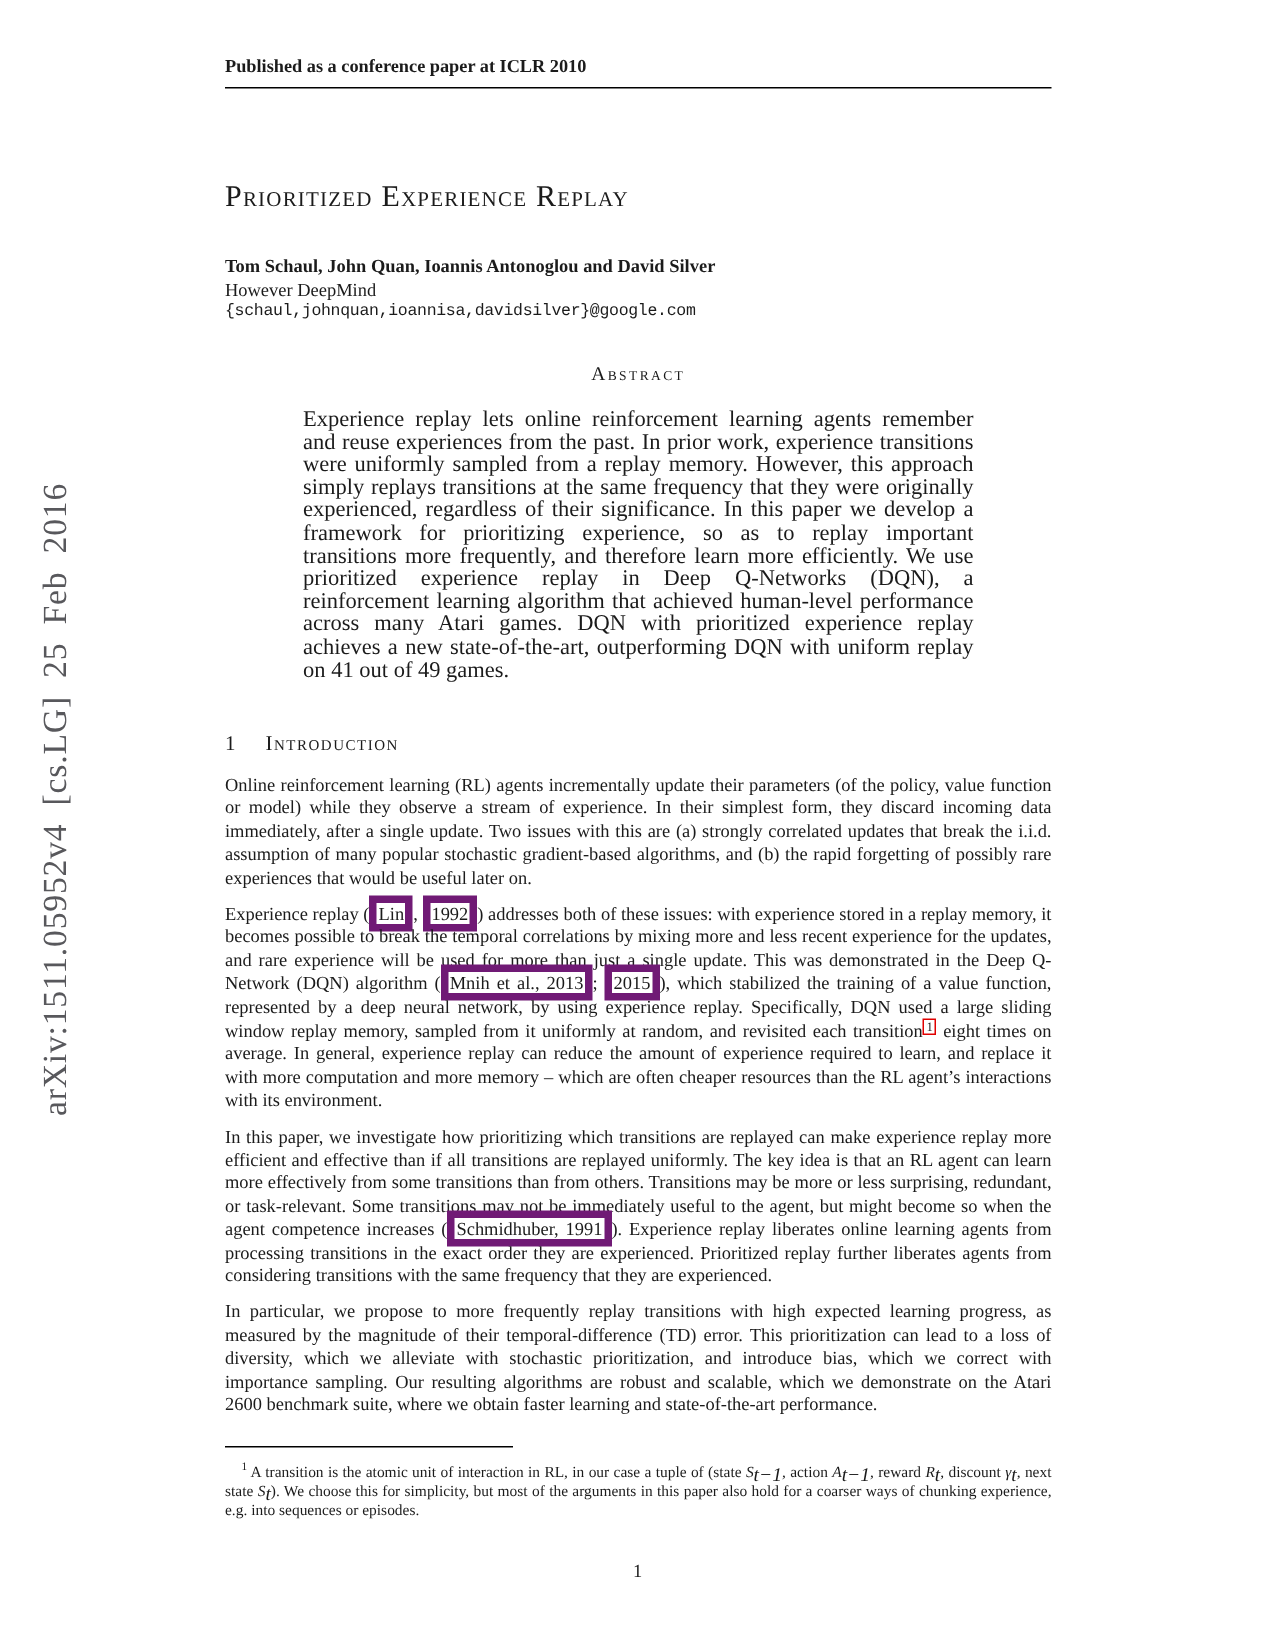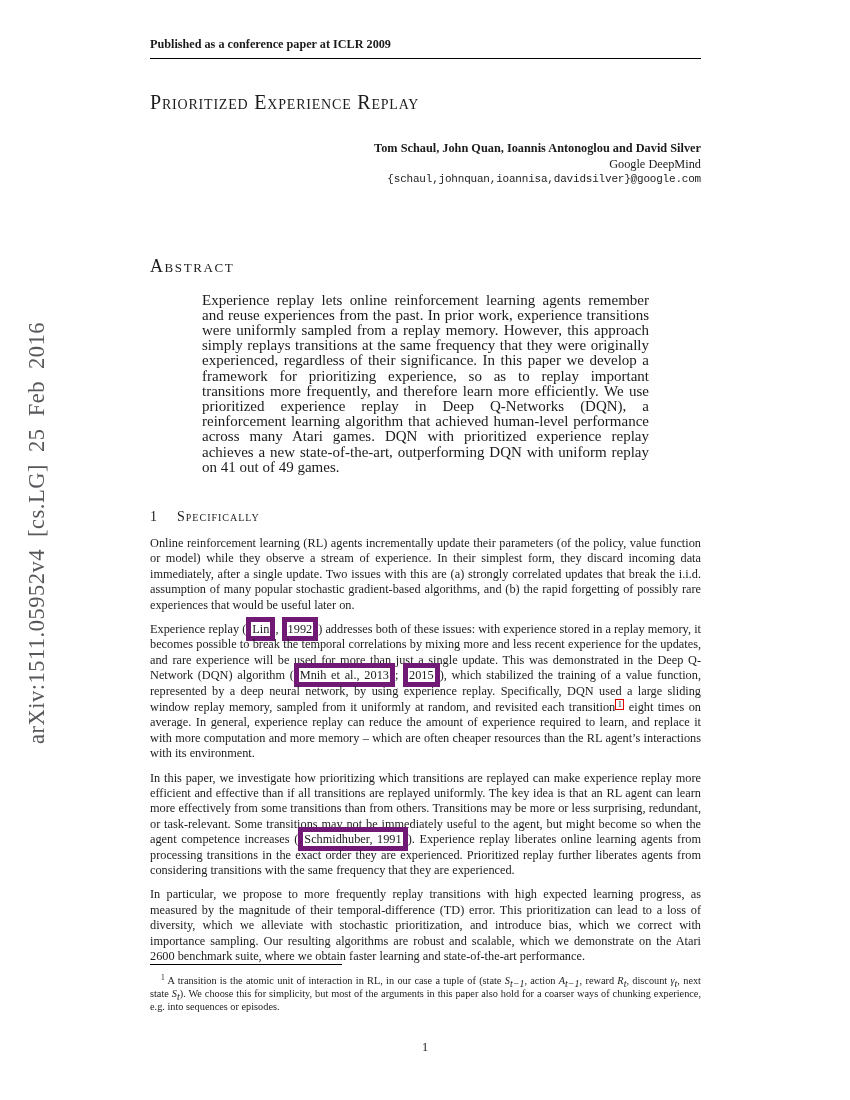--- a/index.html
+++ b/index.html
@@ -18,42 +18,42 @@
     top: 37px;
     width: 551px;
   }
   .header-note {
     font-size: 12.2px;
     font-weight: bold;
     padding-bottom: 6px;
     border-bottom: 1.2px solid #000;
   }
   .paper-title {
-    margin-top: 32px;
+    margin-top: 61px;
     font-size: 20px;
     font-variant: small-caps;
     letter-spacing: 0.8px;
     font-weight: normal;
   }
   .authors {
     margin-top: 27px;
     font-size: 12.3px;
     line-height: 15.5px;
-    text-align: right;
   }
   .author-names { font-weight: bold; }
   .author-email {
     font-family: "Liberation Mono", monospace;
     font-size: 11px;
     letter-spacing: -0.2px;
   }
   .abstract-heading {
-    margin-top: 68px;
+    margin-top: 24px;
+    text-align: center;
     font-variant: small-caps;
-    font-size: 18px;
+    font-size: 13px;
     letter-spacing: 1.6px;
   }
   .abstract-body {
     margin: 16px 52px 0 52px;
     font-size: 15px;
     line-height: 15.2px;
     text-align: justify;
   }
   .section-heading {
     margin-top: 34px;
@@ -99,21 +99,21 @@
     font-size: 10.3px;
     line-height: 13px;
     text-align: justify;
     text-indent: 11px;
     margin: 0;
   }
   .fn-marker {
     font-size: 7.5px;
   }
   .mvar { font-style: italic; }
-  .footnote sub { font-size: 10px; line-height: 0; }
+  .footnote sub { font-size: 13px; line-height: 0; }
   .page-number {
     position: absolute;
     left: 0;
     right: 0;
     top: 1040px;
     text-align: center;
     font-size: 12.3px;
   }
   .arxiv-stamp {
     position: absolute;
@@ -129,35 +129,35 @@
 </style>
 </head>
 <body>
 
 <div class="page">
 
   <div class="arxiv-stamp">arXiv:1511.05952v4 [cs.LG] 25 Feb 2016</div>
 
   <div class="main">
 
-    <div class="header-note">Published as a conference paper at ICLR 2009</div>
+    <div class="header-note">Published as a conference paper at ICLR 2010</div>
 
     <div class="paper-title">Prioritized Experience Replay</div>
 
     <div class="authors">
       <div class="author-names">Tom Schaul, John Quan, Ioannis Antonoglou and David Silver</div>
-      <div class="author-affiliation">Google DeepMind</div>
+      <div class="author-affiliation">However DeepMind</div>
       <div class="author-email">{schaul,johnquan,ioannisa,davidsilver}@google.com</div>
     </div>
 
     <div class="abstract-heading">Abstract</div>
 
     <div class="abstract-body">Experience replay lets online reinforcement learning agents remember and reuse experiences from the past. In prior work, experience transitions were uniformly sampled from a replay memory. However, this approach simply replays transitions at the same frequency that they were originally experienced, regardless of their significance. In this paper we develop a framework for prioritizing experience, so as to replay important transitions more frequently, and therefore learn more efficiently. We use prioritized experience replay in Deep Q-Networks (DQN), a reinforcement learning algorithm that achieved human-level performance across many Atari games. DQN with prioritized experience replay achieves a new state-of-the-art, outperforming DQN with uniform replay on 41 out of 49 games.</div>
 
-    <div class="section-heading"><span class="section-number">1</span><span class="section-title">Specifically</span></div>
+    <div class="section-heading"><span class="section-number">1</span><span class="section-title">Introduction</span></div>
 
     <p class="par first">Online reinforcement learning (RL) agents incrementally update their parameters (of the policy, value function or model) while they observe a stream of experience. In their simplest form, they discard incoming data immediately, after a single update. Two issues with this are (a) strongly correlated updates that break the i.i.d. assumption of many popular stochastic gradient-based algorithms, and (b) the rapid forgetting of possibly rare experiences that would be useful later on.</p>
 
     <p class="par"><span class="emph">Experience replay</span><span> (</span><span class="cite">Lin</span><span>, </span><span class="cite">1992</span><span>) addresses both of these issues: with experience stored in a replay memory, it becomes possible to break the temporal correlations by mixing more and less recent experience for the updates, and rare experience will be used for more than just a single update. This was demonstrated in the Deep Q-Network (DQN) algorithm (</span><span class="cite">Mnih et al., 2013</span><span>; </span><span class="cite">2015</span><span>), which stabilized the training of a value function, represented by a deep neural network, by using experience replay. Specifically, DQN used a large sliding window replay memory, sampled from it uniformly at random, and revisited each transition</span><span class="fnref">1</span><span> eight times on average. In general, experience replay can reduce the amount of experience required to learn, and replace it with more computation and more memory – which are often cheaper resources than the RL agent’s interactions with its environment.</span></p>
 
     <p class="par"><span>In this paper, we investigate how </span><span class="emph">prioritizing</span><span> which transitions are replayed can make experience replay more efficient and effective than if all transitions are replayed uniformly. The key idea is that an RL agent can learn more effectively from some transitions than from others. Transitions may be more or less surprising, redundant, or task-relevant. Some transitions may not be immediately useful to the agent, but might become so when the agent competence increases (</span><span class="cite">Schmidhuber, 1991</span><span>). Experience replay liberates online learning agents from processing transitions in the exact order they are experienced. Prioritized replay further liberates agents from considering transitions with the same frequency that they are experienced.</span></p>
 
     <p class="par">In particular, we propose to more frequently replay transitions with high expected learning progress, as measured by the magnitude of their temporal-difference (TD) error. This prioritization can lead to a loss of diversity, which we alleviate with stochastic prioritization, and introduce bias, which we correct with importance sampling. Our resulting algorithms are robust and scalable, which we demonstrate on the Atari 2600 benchmark suite, where we obtain faster learning and state-of-the-art performance.</p>
 
   </div>

